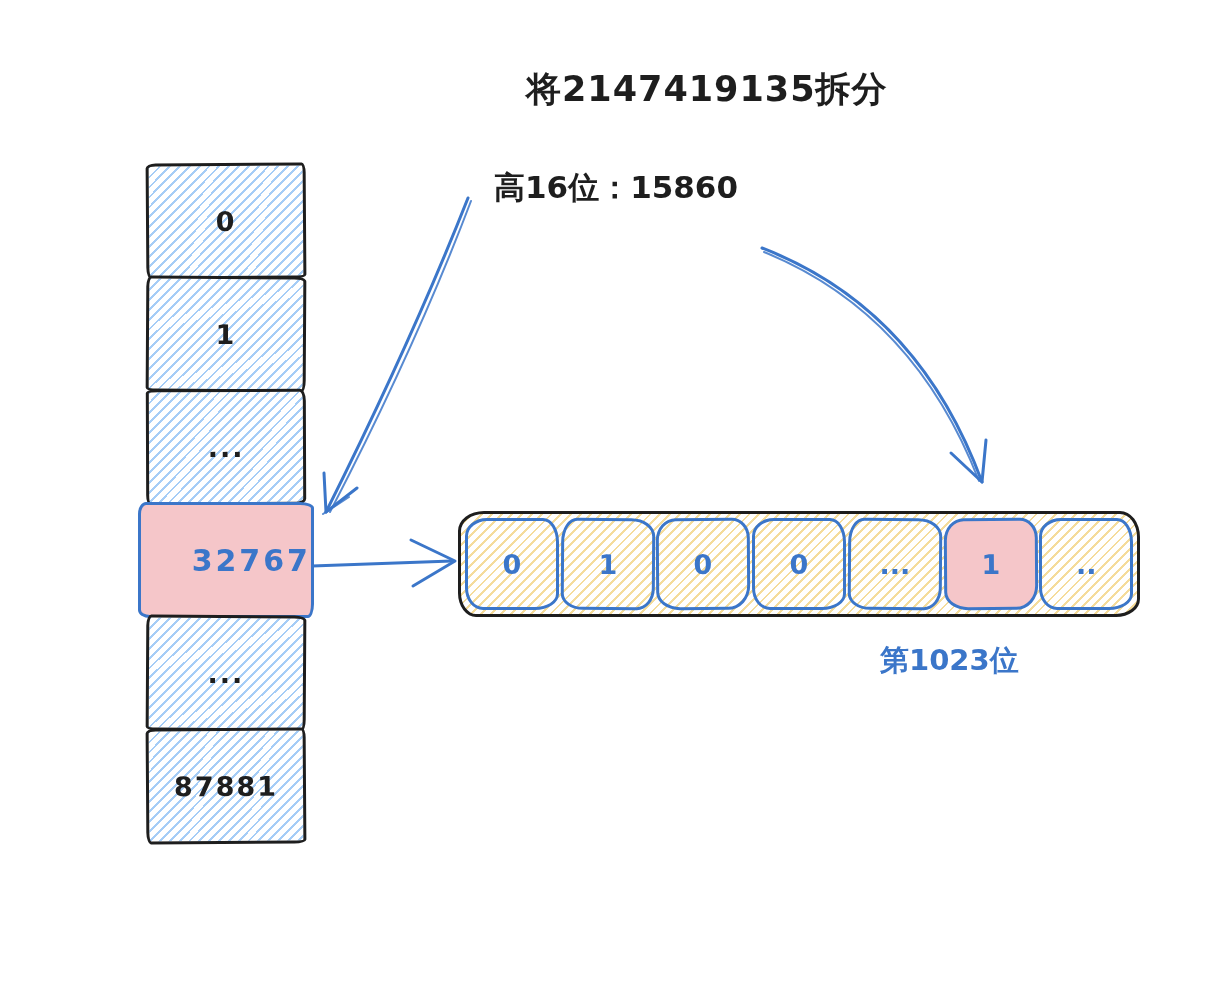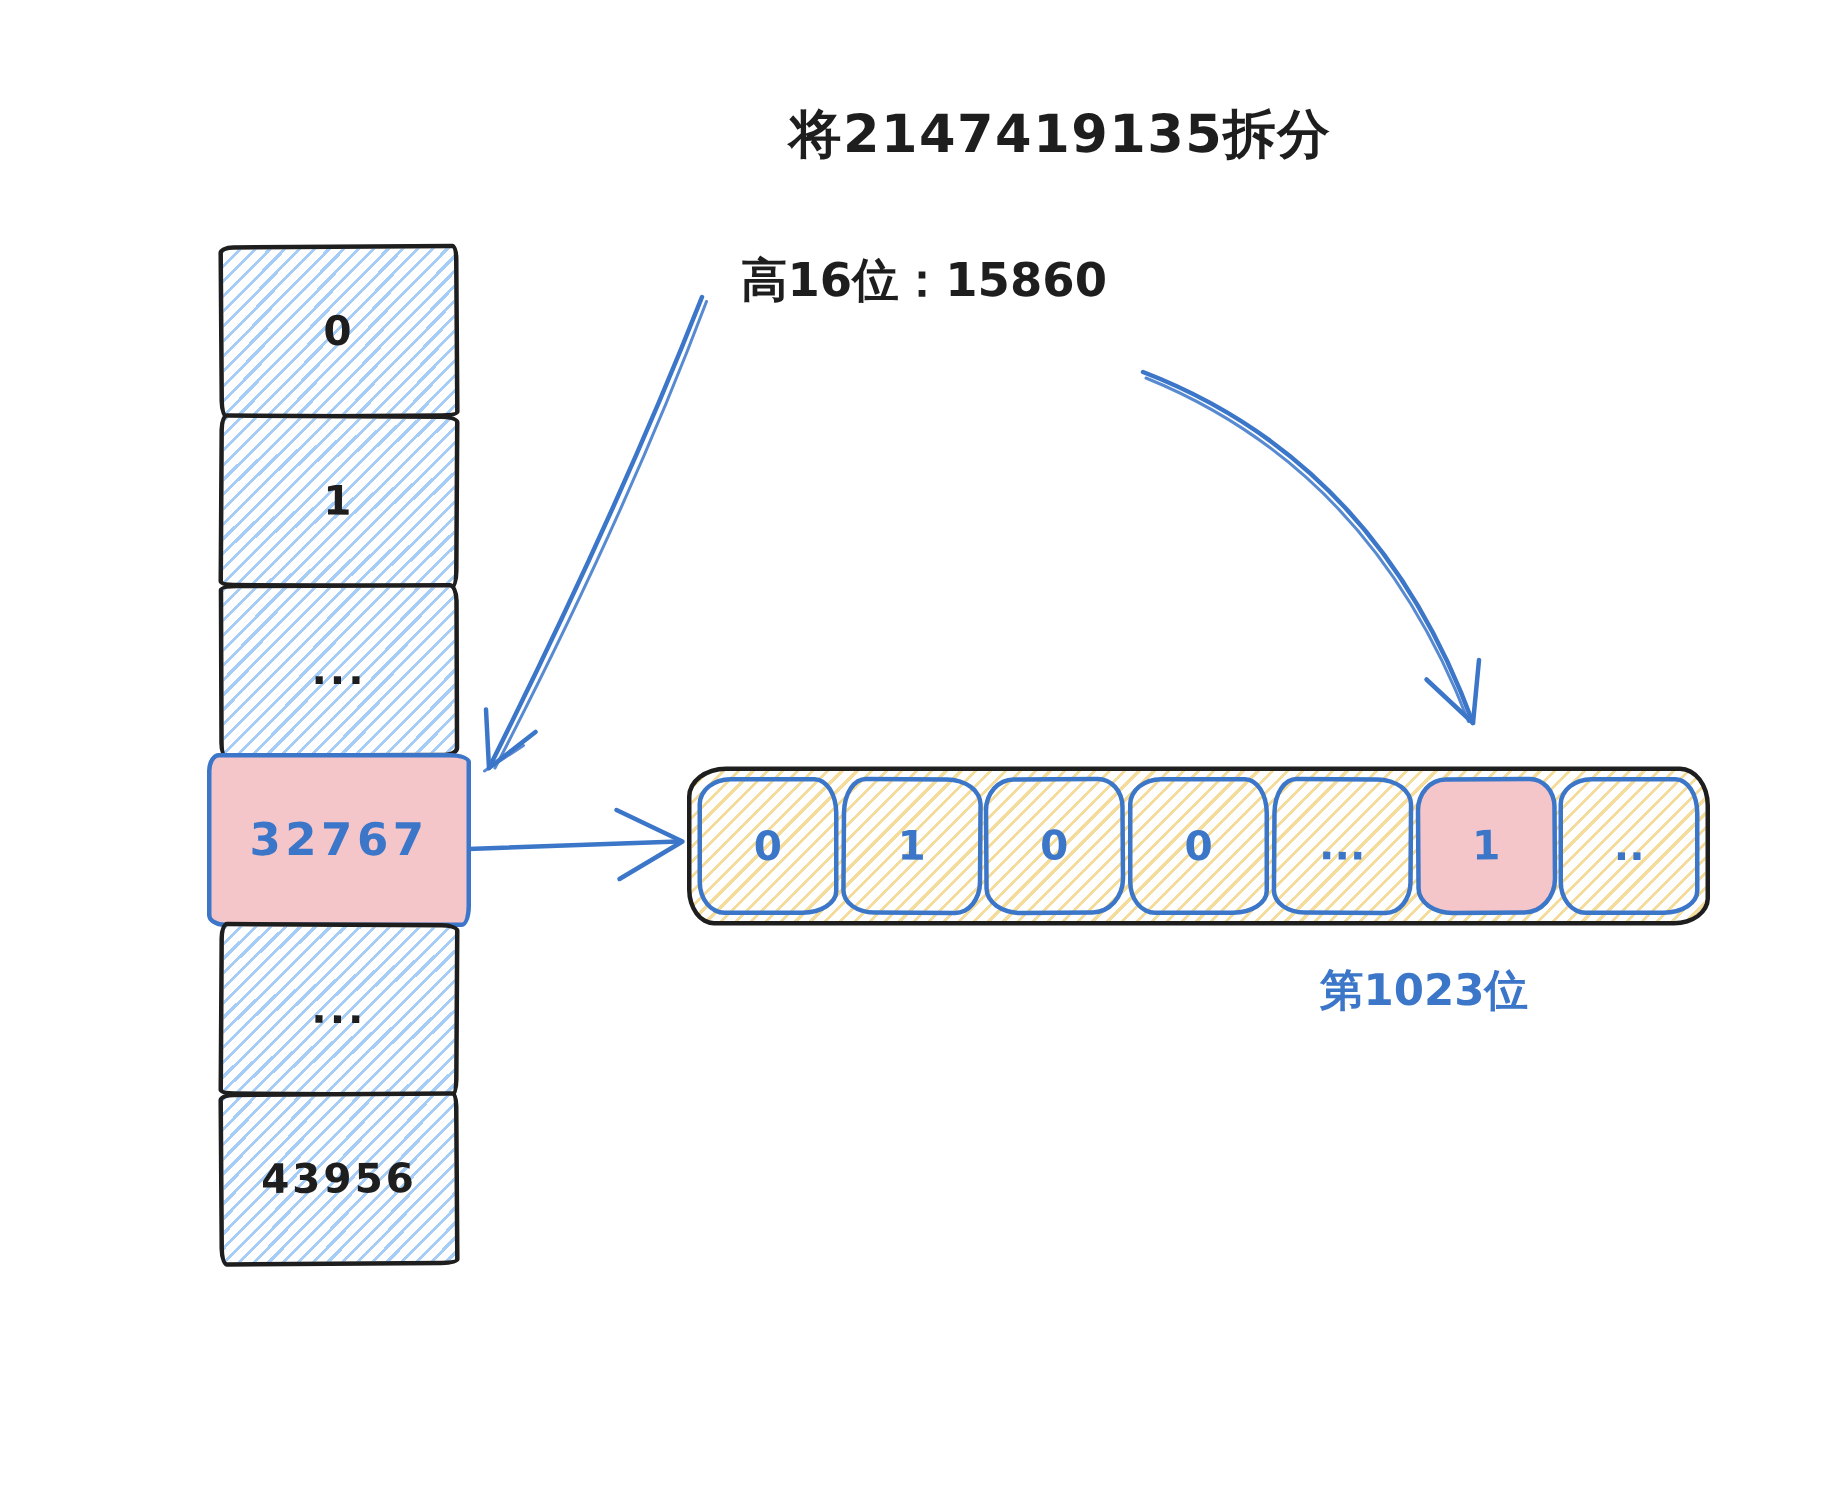--- a/index.html
+++ b/index.html
@@ -66,20 +66,21 @@
     margin-left: -8px;
     width: 176px;
     border: 3px solid #3b76c9;
     background-image: none;
     background-color: #f5c6c9;
     color: #3b76c9;
     font-size: 30px;
     letter-spacing: 3px;
     border-radius: 8px 14px 6px 12px / 12px 6px 14px 8px;
     transform: rotate(-0.6deeg);
+    justify-content: flex-end;
   }
 
   
   .bit-row {
     position: absolute;
     left: 458px; top: 511px;
     width: 682px; height: 106px;
     border: 3.5px solid #1e1e1e;
     border-radius: 26px 20px 24px 18px / 20px 26px 18px 24px;
     background-image: repeating-linear-gradient(135deg,
@@ -175,21 +176,21 @@
     <div class="col-cell r3">
       <span>...</span>
     </div>
     <div class="col-cell pink">
       <span>32767</span>
     </div>
     <div class="col-cell r2">
       <span>...</span>
     </div>
     <div class="col-cell r1">
-      <span>43956</span>
+      <span>87881</span>
     </div>
   </div>
 
   <div class="bit-row">
     <div class="bit-cell r1">
       <span>0</span>
     </div>
     <div class="bit-cell r2">
       <span>1</span>
     </div>

